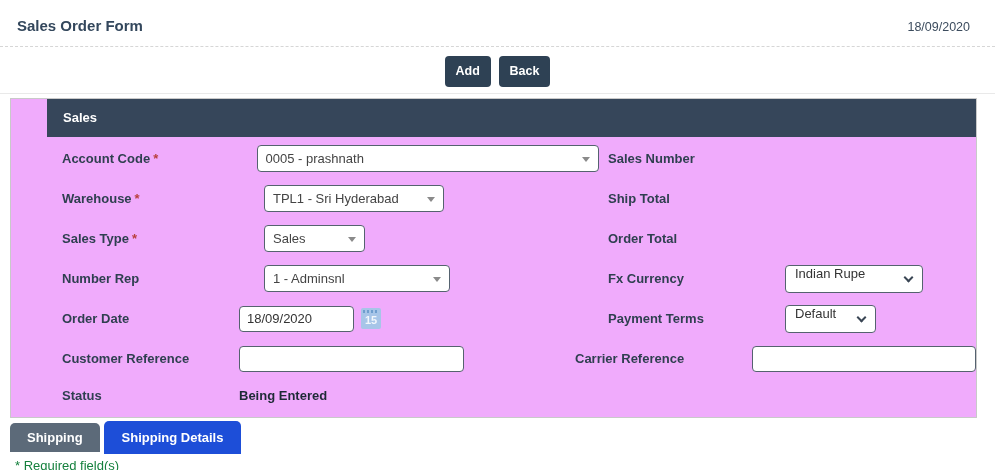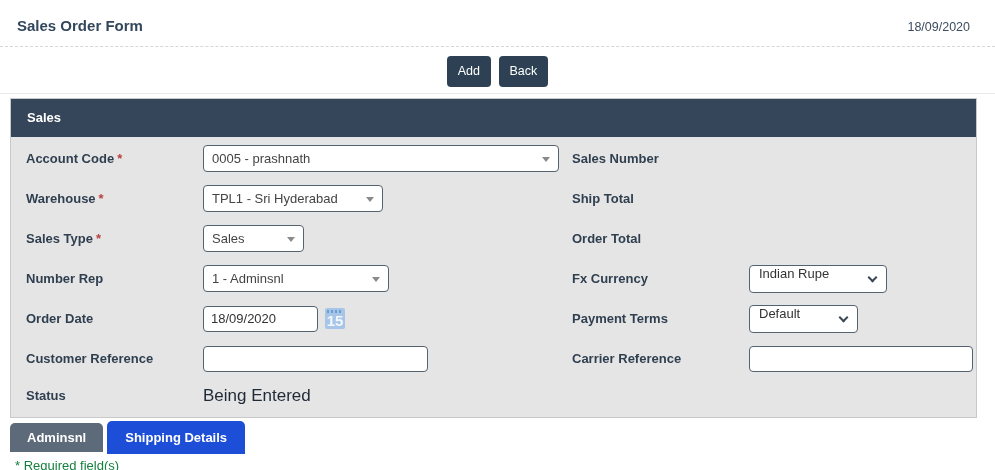--- a/index.html
+++ b/index.html
@@ -17,44 +17,44 @@
   .page-title { font-size: 15px; font-weight: bold; color: #33475c; }
   .page-date { font-size: 12.5px; color: #3c4c5e; }
   
   .toolbar {
     text-align: center; padding: 9px 0 6px 0;
     border-bottom: 1px solid #e9e9e9;
   }
   .btn {
     display: inline-block; background: #2e4154; color: #fff;
     font-family: "Liberation Sans", sans-serif;
-    font-size: 12.5px; font-weight: normal; border: none; border-radius: 4px;
+    font-size: 12.5px; font-weight: bold; border: none; border-radius: 4px;
     padding: 9px 11px; margin: 0 2px; cursor: pointer; line-height: 1;
   }
   
-  .panel { margin: 4px 18px 0 10px; border: 1px solid #c9c9c9; background: #e5e5e5; }
+  .panel { margin: 4px 18px 0 10px; border: 1px solid #c9c9c9; background: #f0abfc; padding-left: 36px; }
   .panel-header {
     background: #36465a; color: #fff; font-weight: bold; font-size: 13px;
     padding: 12px 16px; line-height: 14px;
   }
   .panel-body { padding: 2px 0 4px 0; }
   .form-row { display: flex; align-items: center; min-height: 40px; }
   .form-row.last { min-height: 34px; justify-content: flex-end; }
   .cell-l { width: 552px; display: flex; align-items: center; padding-left: 15px; }
   .cell-r { flex: 1; display: flex; align-items: center; padding-left: 9px; }
   .cell-l .lbl { width: 177px; }
   .cell-r .lbl { width: 177px; }
   .lbl { font-weight: bold; font-size: 13px; color: #2f3f50; }
   .req { color: #b8403c; margin-left: 3px; font-weight: bold; }
   
   .dropdown {
     position: relative; height: 27px; background: #fff;
     border: 1px solid #55626f; border-radius: 4px;
     display: flex; align-items: center; padding: 0 22px 0 8px;
-    font-size: 13px; color: #444; cursor: pointer;
+    font-size: 13px; color: #444; cursor: pointer; margin-left: 25px;
   }
   .dd-arrow {
     position: absolute; right: 8px; top: 11px; width: 0; height: 0;
     border-left: 4px solid transparent; border-right: 4px solid transparent;
     border-top: 5px solid #8a8a8a;
   }
   
   .nselect {
     position: relative; height: 28px; background: #fff;
     border: 1px solid #55626f; border-radius: 4px;
@@ -76,23 +76,23 @@
   .cal {
     width: 20px; height: 21px; margin-left: 7px; background: #a7c5e8;
     border-radius: 2px; position: relative; display: inline-block; cursor: pointer;
   }
   .cal-dots {
     position: absolute; top: 2px; left: 2px; right: 2px; height: 3px;
     background-image: repeating-linear-gradient(90deg, #6f9ece 0 2px, rgba(0,0,0,0) 2px 4px);
   }
   .cal-day {
     display: block; text-align: center; margin-top: 7px;
-    font-size: 15px; font-weight: bold; color: #f2f7fc; line-height: 11px;
-  }
-  .status-val { font-weight: normal; color: #1e2a36; font-size: 17px; }
+    font-size: 11px; font-weight: bold; color: #f2f7fc; line-height: 11px;
+  }
+  .status-val { font-weight: bold; color: #1e2a36; font-size: 13px; }
   
   .tabs { display: flex; align-items: center; gap: 4px; margin: 3px 0 0 10px; height: 33px; }
   .tab {
     color: #fff; font-weight: bold; font-size: 13px; border-radius: 5px 5px 0 0;
     display: inline-flex; align-items: center; cursor: pointer;
   }
   .tab-project { background: #5c6a79; padding: 7px 17px; }
   .tab-shipping { background: #1d4ed8; padding: 9px 18px; }
   .required-note { margin: 4px 0 0 15px; color: #15803d; font-size: 13px; }
 </style>
@@ -173,21 +173,21 @@
       <div class="cell-l">
         <div class="lbl">Order Date</div>
         <input class="tinput" style="width: 115px;" type="text" value="18/09/2020">
         <span class="cal">
           <span class="cal-dots"></span>
           <span class="cal-day">15</span>
         </span>
       </div>
       <div class="cell-r">
         <div class="lbl">Payment Terms</div>
-        <div class="nselect" style="width:109px">
+        <div class="nselect" style="width:91px">
           <span>Default</span>
           <span class="chevron"></span>
         </div>
       </div>
     </div>
 
     <div class="form-row">
       <div class="cell-l">
         <div class="lbl">Customer Reference</div>
         <input class="tinput" style="width: 225px;" type="text" value="">
@@ -203,17 +203,17 @@
         <div class="lbl">Status</div>
         <div class="status-val">Being Entered</div>
       </div>
       <div class="cell-r"></div>
     </div>
 
   </div>
 </div>
 
 <div class="tabs">
-  <div class="tab tab-project">Adminsnl</div>
+  <div class="tab tab-project">Shipping</div>
   <div class="tab tab-shipping">Shipping Details</div>
 </div>
 
 <div class="required-note">* Required field(s)</div>
 
 </body></html>

